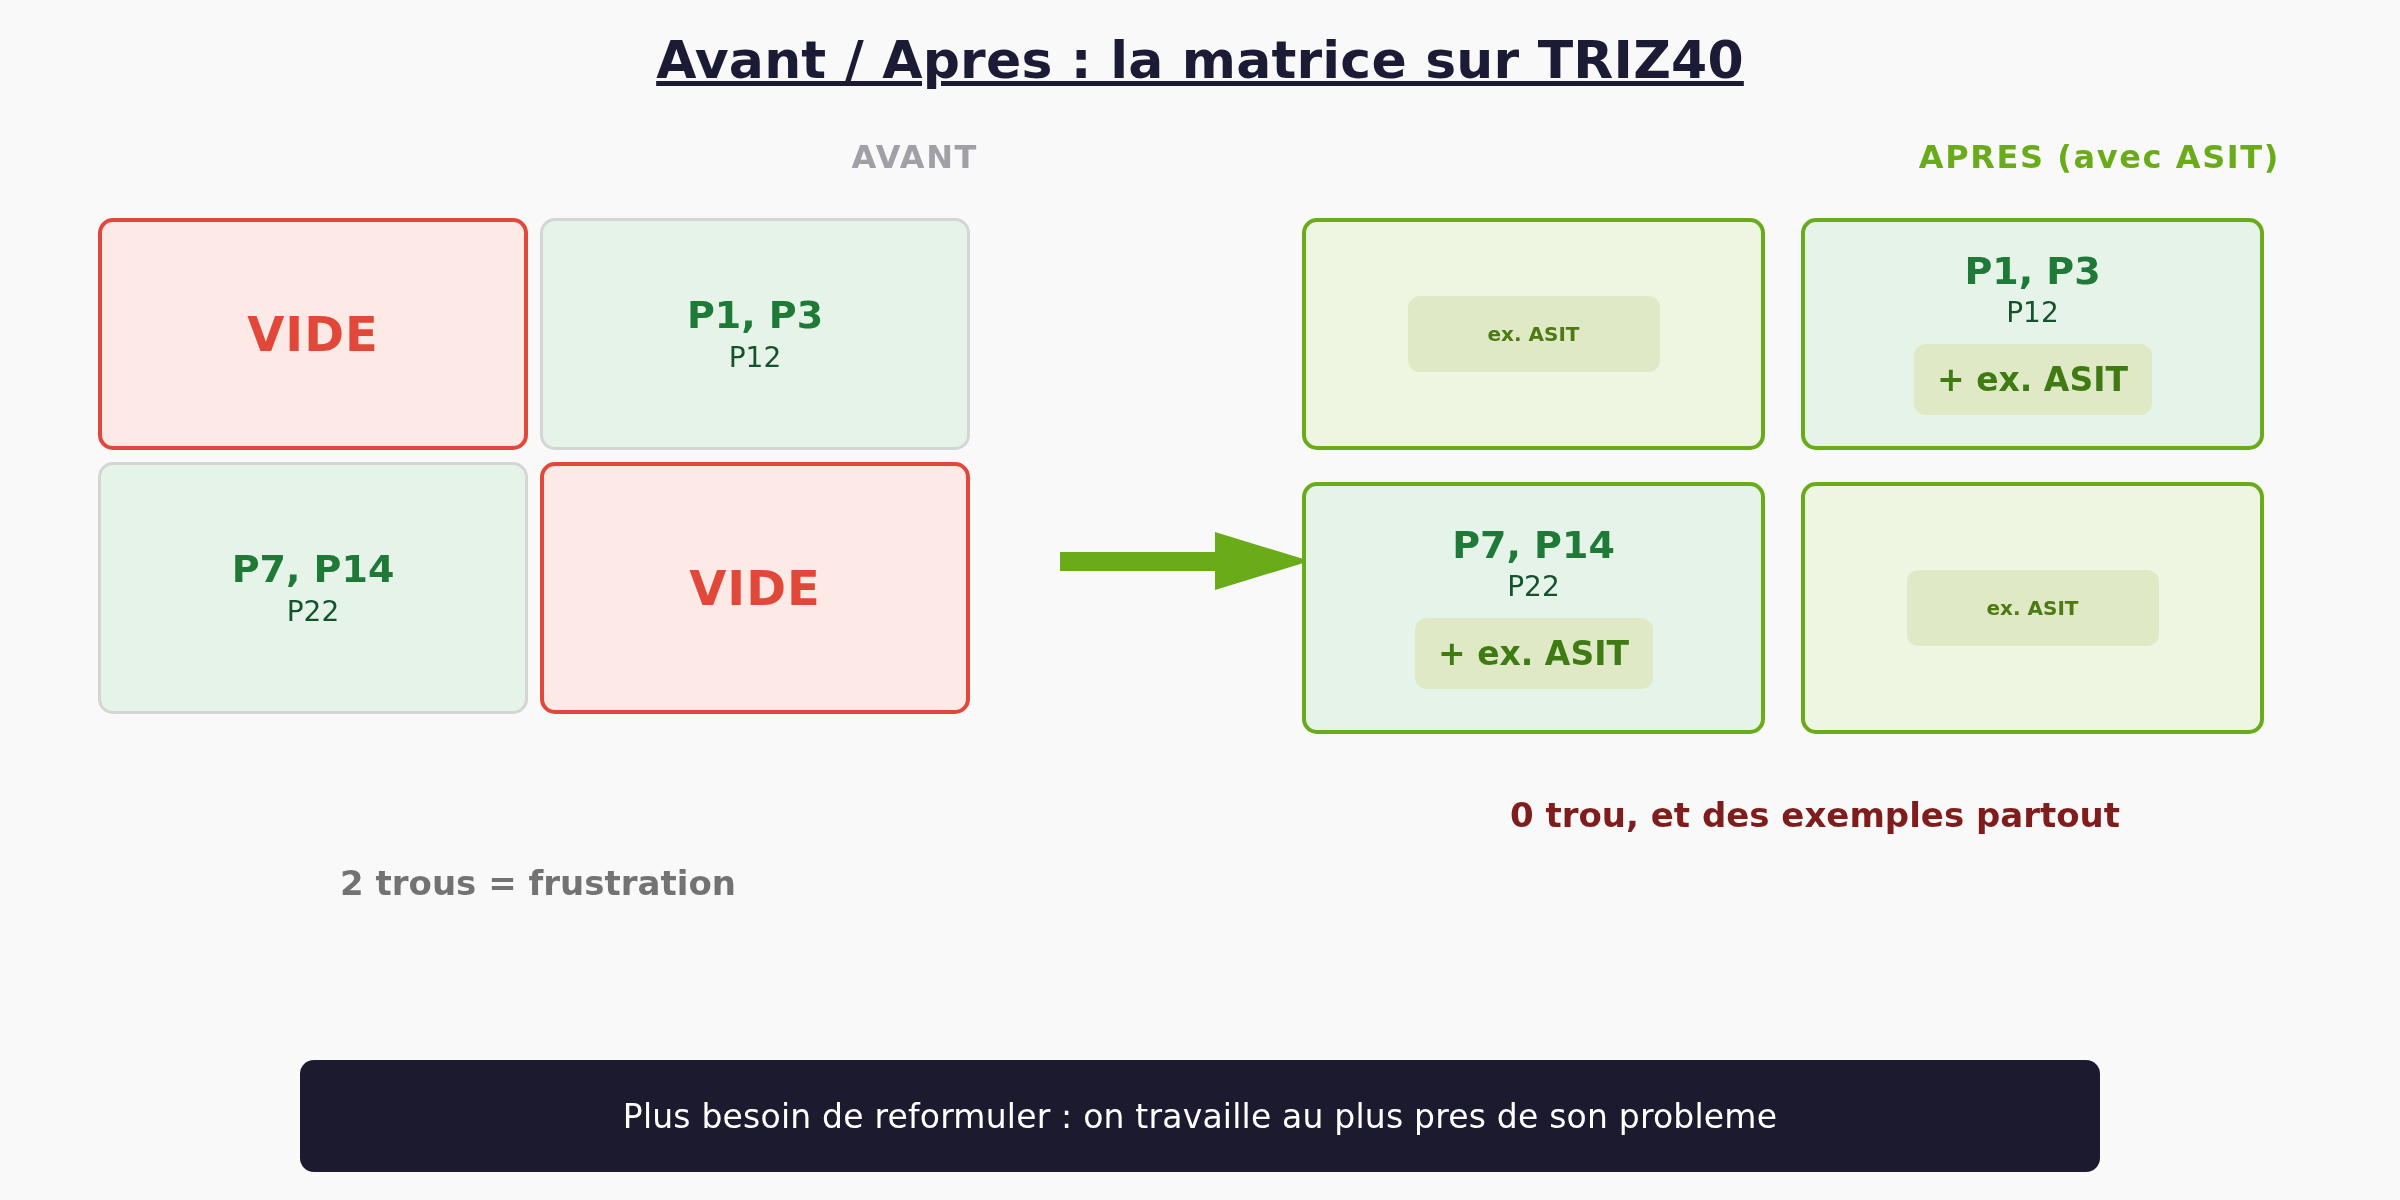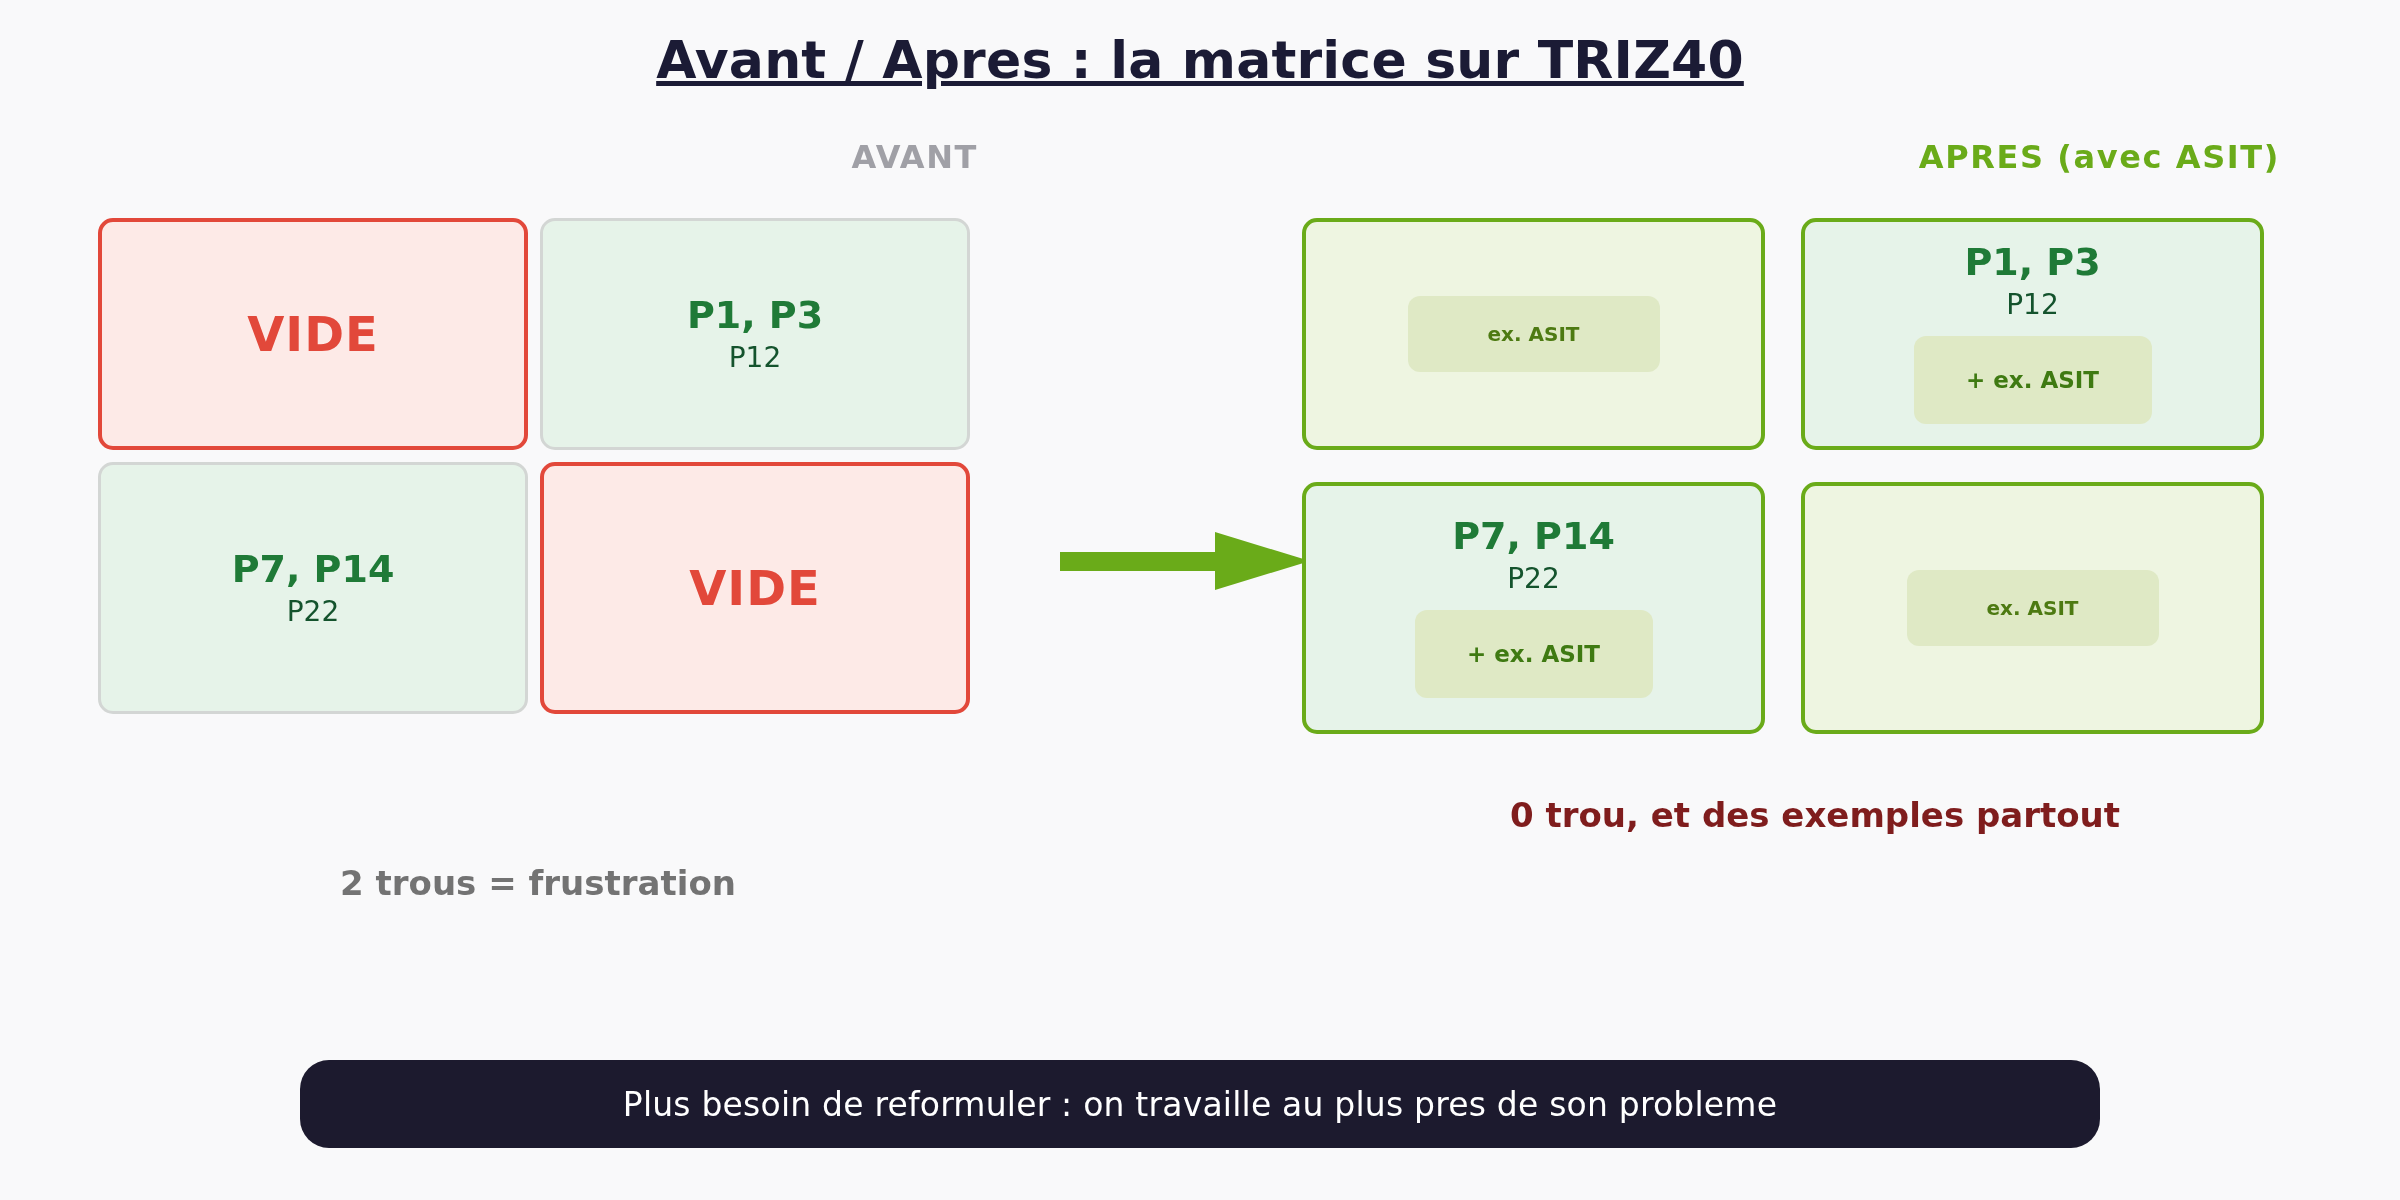--- a/index.html
+++ b/index.html
@@ -133,22 +133,22 @@
     text-align: center;
   }
   .chip-big {
     width: 232px;
     padding: 26px 10px;
     font-size: 20px;
     margin: 0 auto;
   }
   .chip-small {
     width: 218px;
-    padding: 31px 10px;
-    font-size: 23px;
+    padding: 16px 10px;
+    font-size: 33px;
     margin: 14px auto 4px;
     color: #3f7a12;
   }
 
   
   .arrow {
     position: absolute;
     top: 532px;
     left: 1060px;
     width: 250px;
@@ -175,23 +175,23 @@
     width: 962px;
     color: #7f1d1d;
   }
 
   
   .footer-banner {
     position: absolute;
     top: 1060px;
     left: 300px;
     width: 1800px;
-    height: 88px;
+    height: 112px;
     background: #1c1a2e;
-    border-radius: 29px;
+    border-radius: 14px;
     display: flex;
     align-items: center;
     justify-content: center;
   }
   .footer-text {
     color: #ffffff;
     font-size: 33px;
     font-weight: normal;
     letter-spacing: 0.2px;
   }

